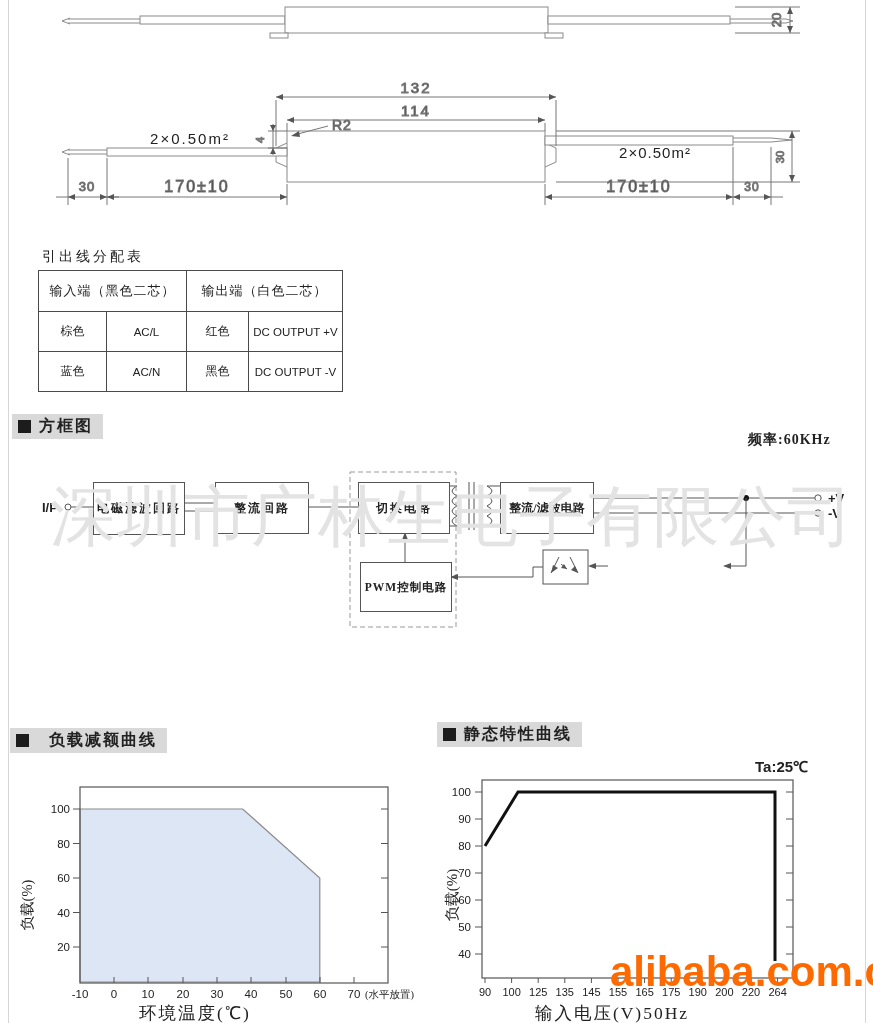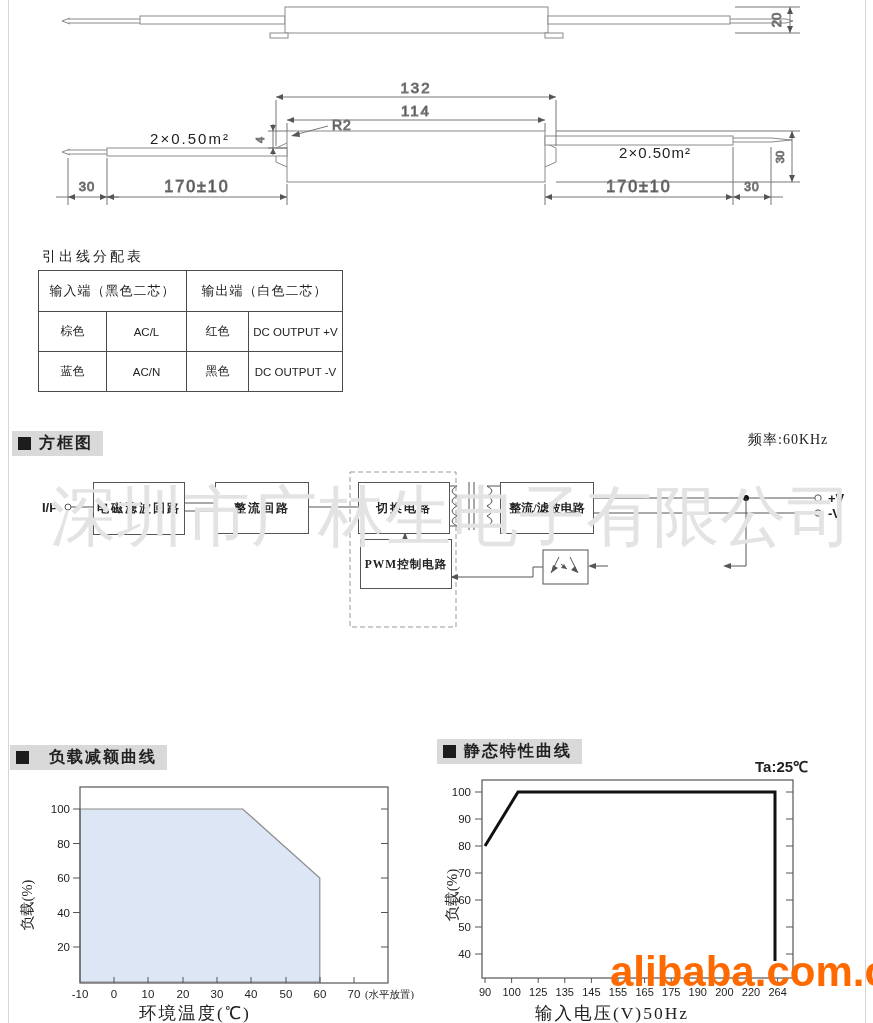--- a/index.html
+++ b/index.html
@@ -4,39 +4,39 @@
 <style>
   html,body{margin:0;padding:0;background:#ffffff;}
   .page{position:relative;width:873px;height:1023px;background:#ffffff;overflow:hidden;
         font-family:"Liberation Sans",sans-serif;color:#1a1a1a;}
   .edge{position:absolute;top:0;bottom:0;width:1px;background:#d6d6d6;}
   svg text{font-family:"Liberation Sans",sans-serif;fill:#222;}
   svg text.cjk{font-family:"Liberation Serif",serif;}
   .abs{position:absolute;}
   
   .sec-hdr{position:absolute;display:flex;align-items:center;gap:8px;background:#d9d9d9;
-           padding:2px 10px 2px 6px;margin-top:17px;}
+           padding:2px 10px 2px 6px;}
   .sec-hdr .sq{width:13px;height:13px;background:#1c1c1c;flex:0 0 auto;}
   .sec-hdr .sec-title{font-family:"Liberation Serif",serif;font-size:16px;letter-spacing:2px;
            color:#222;white-space:nowrap;font-weight:600;}
   
   .wiretable-wrap{position:absolute;left:38px;top:248px;}
   .wiretable-title{font-family:Liberation Serif, serif;font-size:14px;letter-spacing:3px;color:#222;margin:0 0 4px 4px;}
   table.wiretable{border-collapse:collapse;table-layout:fixed;width:304px;
         font-family:"Liberation Serif",serif;}
   table.wiretable td{border:1px solid #4a4a4a;text-align:center;font-size:12px;padding:11px 0;color:#222;white-space:nowrap;}
   table.wiretable td.hd{font-size:13px;letter-spacing:1px;}
   table.wiretable td.lat{font-family:"Liberation Sans",sans-serif;font-size:11.5px;}
   
   .bd-box{position:absolute;border:1px solid #555;background:#ffffff;display:flex;
           align-items:center;justify-content:center;font-family:"Liberation Serif",serif;
           font-size:12px;font-weight:600;letter-spacing:2px;color:#222;white-space:nowrap;z-index:2;text-align:center;}
   .bd-label{position:absolute;font-weight:bold;font-size:13px;color:#222;z-index:2;white-space:nowrap;}
   .freq{position:absolute;left:748px;top:431px;font-family:"Liberation Serif",serif;
-        font-size:14px;font-weight:400;letter-spacing:1px;color:#222;}
+        font-size:14px;font-weight:700;letter-spacing:1px;color:#222;}
   .wm-company{position:absolute;left:50px;top:472px;width:820px;font-family:"Liberation Serif",serif;
         font-size:66px;color:#e3e3e3;letter-spacing:1px;white-space:nowrap;z-index:5;pointer-events:none;}
   .wm-site{position:absolute;left:610px;top:948px;font-size:42px;font-weight:bold;
         color:#ff6a00;letter-spacing:0px;z-index:10;pointer-events:none;}
   .ta-note{font-weight:bold;}
 </style>
 </head>
 <body>
 
 <div class="page">
@@ -229,21 +229,21 @@
       <line x1="405" y1="167" x2="405" y2="134"></line>
       <path d="M405,132 L402,140 L408,140 Z" fill="#555" stroke="none"></path>
     </g>
   </svg>
 
   <div class="bd-label" style="left:42px;top:500px;">I/P</div>
   <div class="bd-box" style="left:93px;top:482px;width:90px;height:51px;">电磁滤波回路</div>
   <div class="bd-box" style="left:215px;top:482px;width:92px;height:50px;">整流回路</div>
   <div class="bd-box" style="left:500px;top:482px;width:92px;height:50px;letter-spacing:0;">整流/滤波电路</div>
   <div class="bd-box" style="left:358px;top:482px;width:90px;height:50px;">切换电路</div>
-  <div class="bd-box" style="left:360px;top:539px;width:90px;height:48px;letter-spacing:1px;font-size:11.5px;">PWM控制电路</div>
+  <div class="bd-box" style="left:360px;top:562px;width:90px;height:48px;letter-spacing:1px;font-size:11.5px;">PWM控制电路</div>
   <div class="bd-label" style="left:828px;top:491px;">+V</div>
   <div class="bd-label" style="left:828px;top:506px;">-V</div>
 
   <div class="wm-company">深圳市广林生电子有限公司</div>
 
   <div class="sec-hdr" style="left:10px;top:728px;gap:20px;">
     <span class="sq"></span>
     <span class="sec-title">负载减额曲线</span>
   </div>
   <svg class="abs" style="left:10px;top:755px;overflow:visible;" width="420" height="268" viewBox="0 0 420 268">

